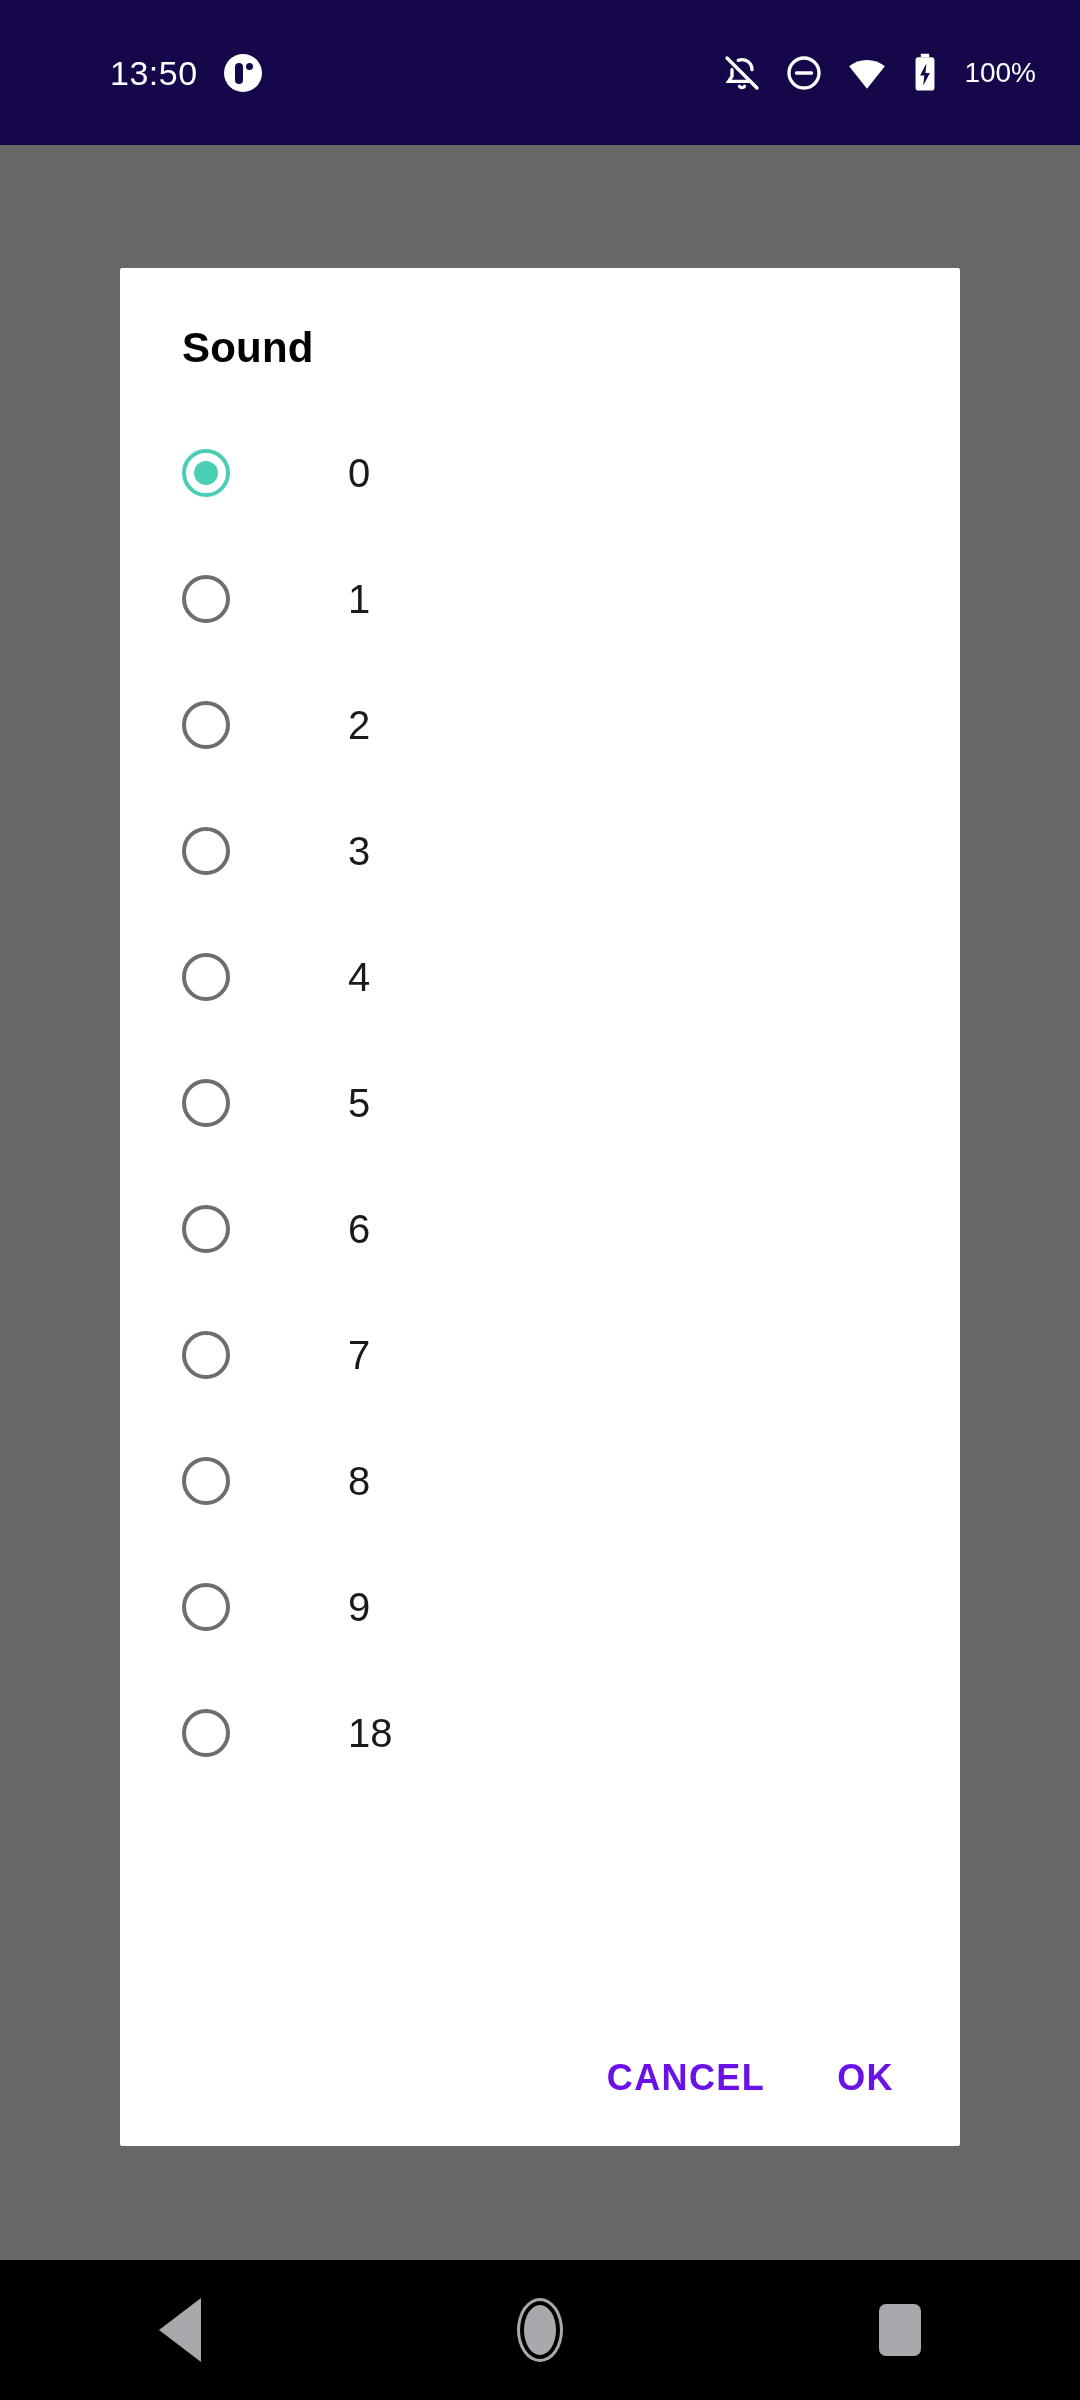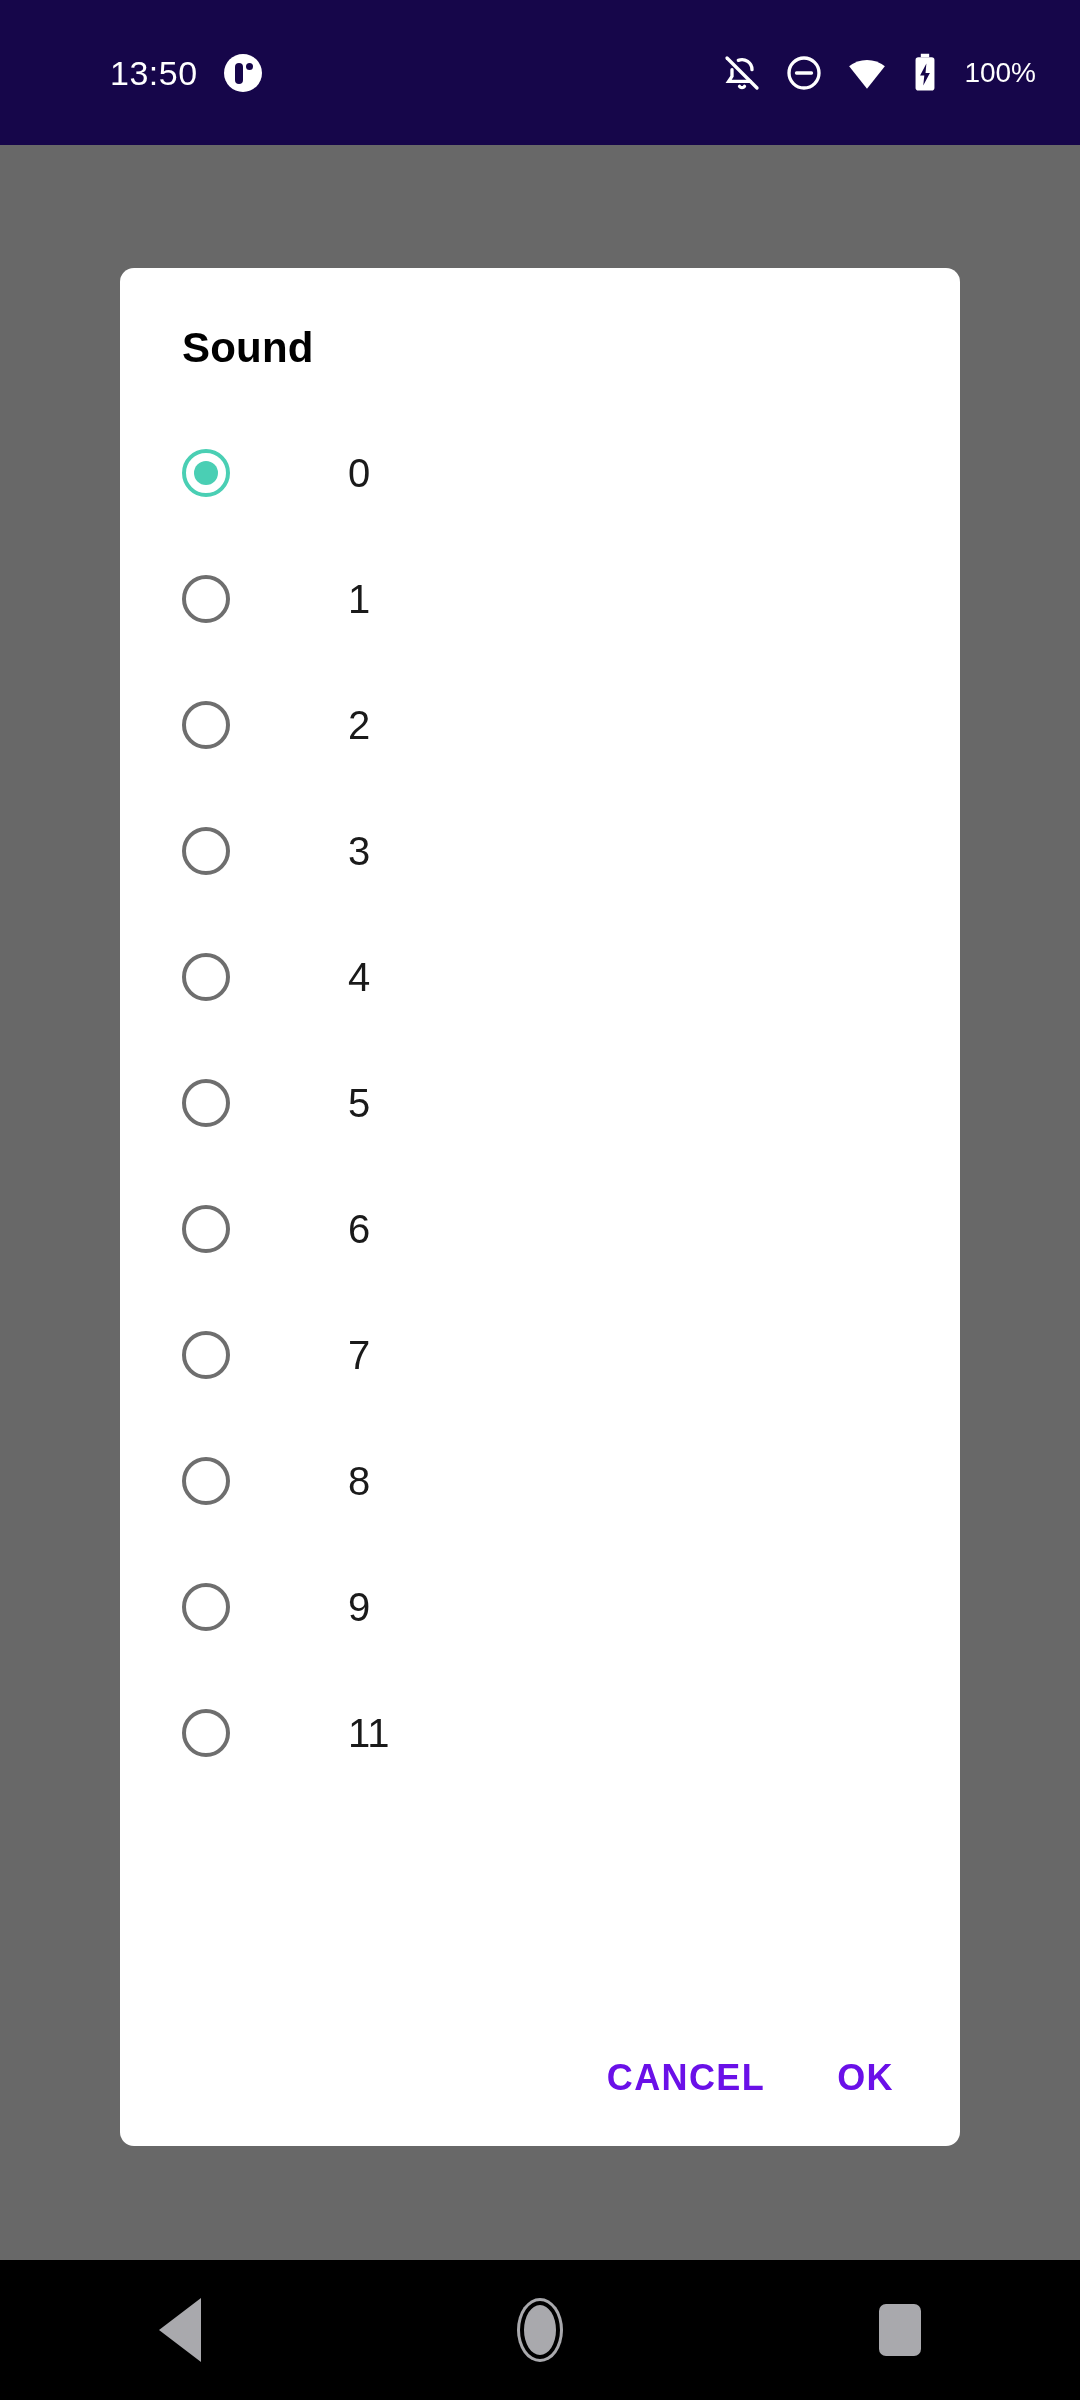--- a/index.html
+++ b/index.html
@@ -50,21 +50,21 @@
   .sb-battery-text {
     color:#FFFFFF; font-size:28px; line-height:1; margin-left:2px;
   }
 
   
   #dialog {
     position:absolute;
     left:120px; top:268px;
     width:840px; height:1878px;
     background:#FFFFFF;
-    border-radius:14px;
+    border-radius:2px;
     overflow:hidden;
     display:flex; flex-direction:column;
   }
   #dialog-title {
     font-size:42px; font-weight:bold; color:#000000;
     padding:56px 0 0 62px;
     letter-spacing:0.2px;
   }
   #option-list {
     flex:1 1 auto;
@@ -248,21 +248,21 @@
       </div>
 
       <div class="option-row">
         <span class="radio"></span>
         <span class="option-label">9</span>
       </div>
 
 
       <div class="option-row">
         <span class="radio"></span>
-        <span class="option-label">11</span>
+        <span class="option-label">18</span>
       </div>
 
 
     </div>
 
     <div id="dialog-actions">
       <button class="action-btn">CANCEL</button>
       <button class="action-btn">OK</button>
     </div>
 

